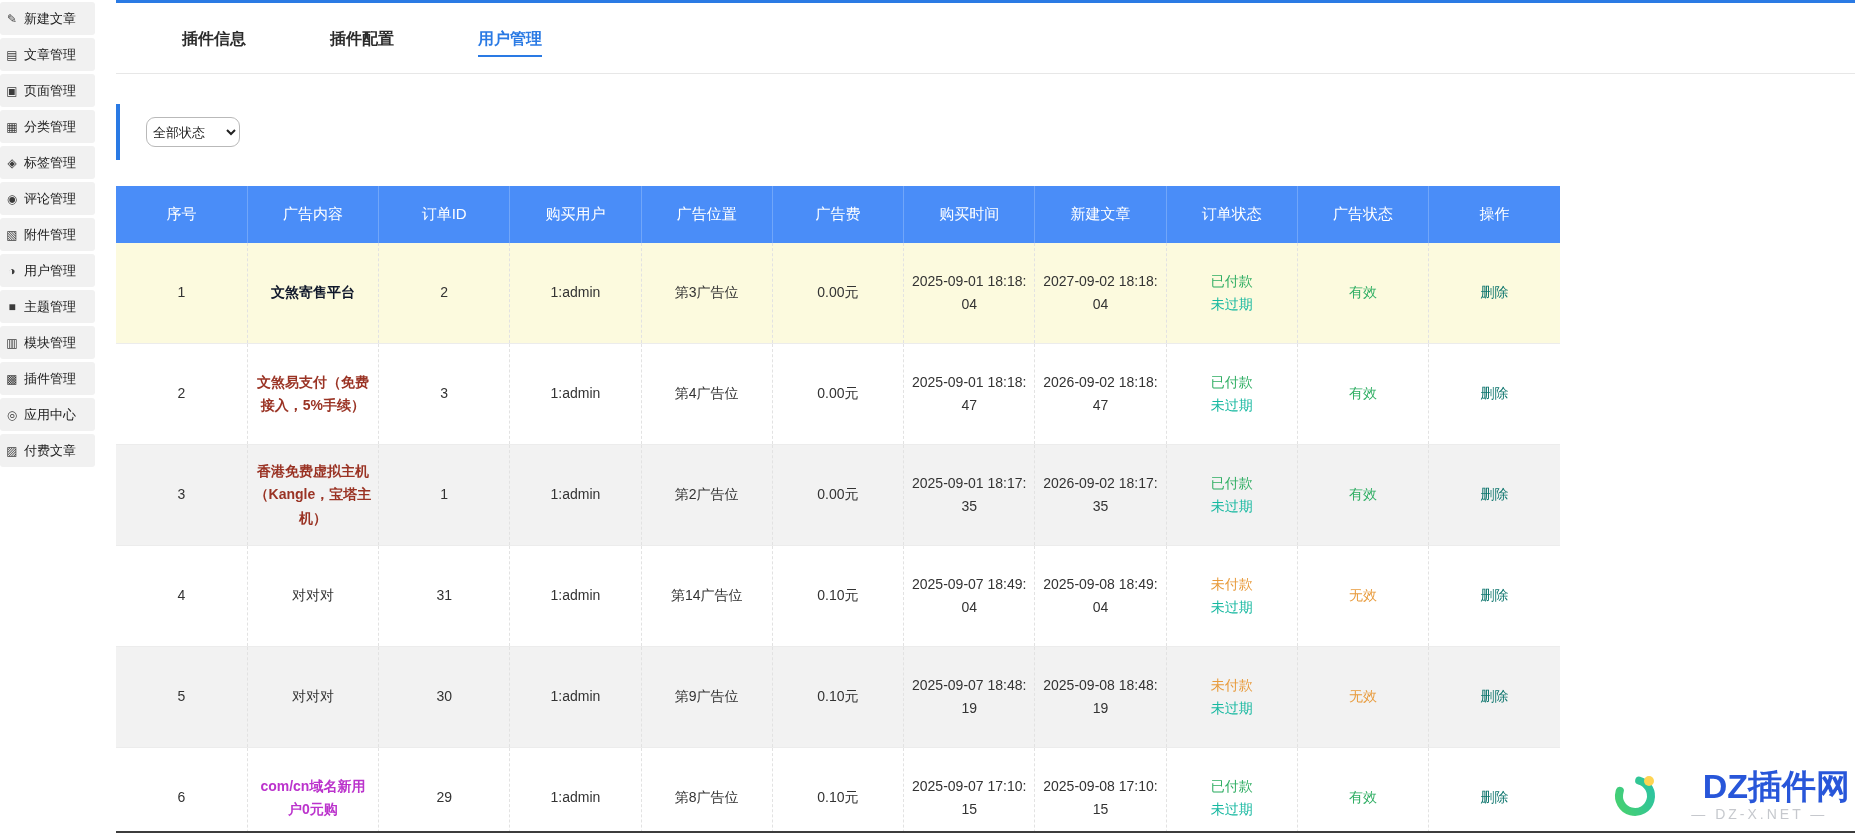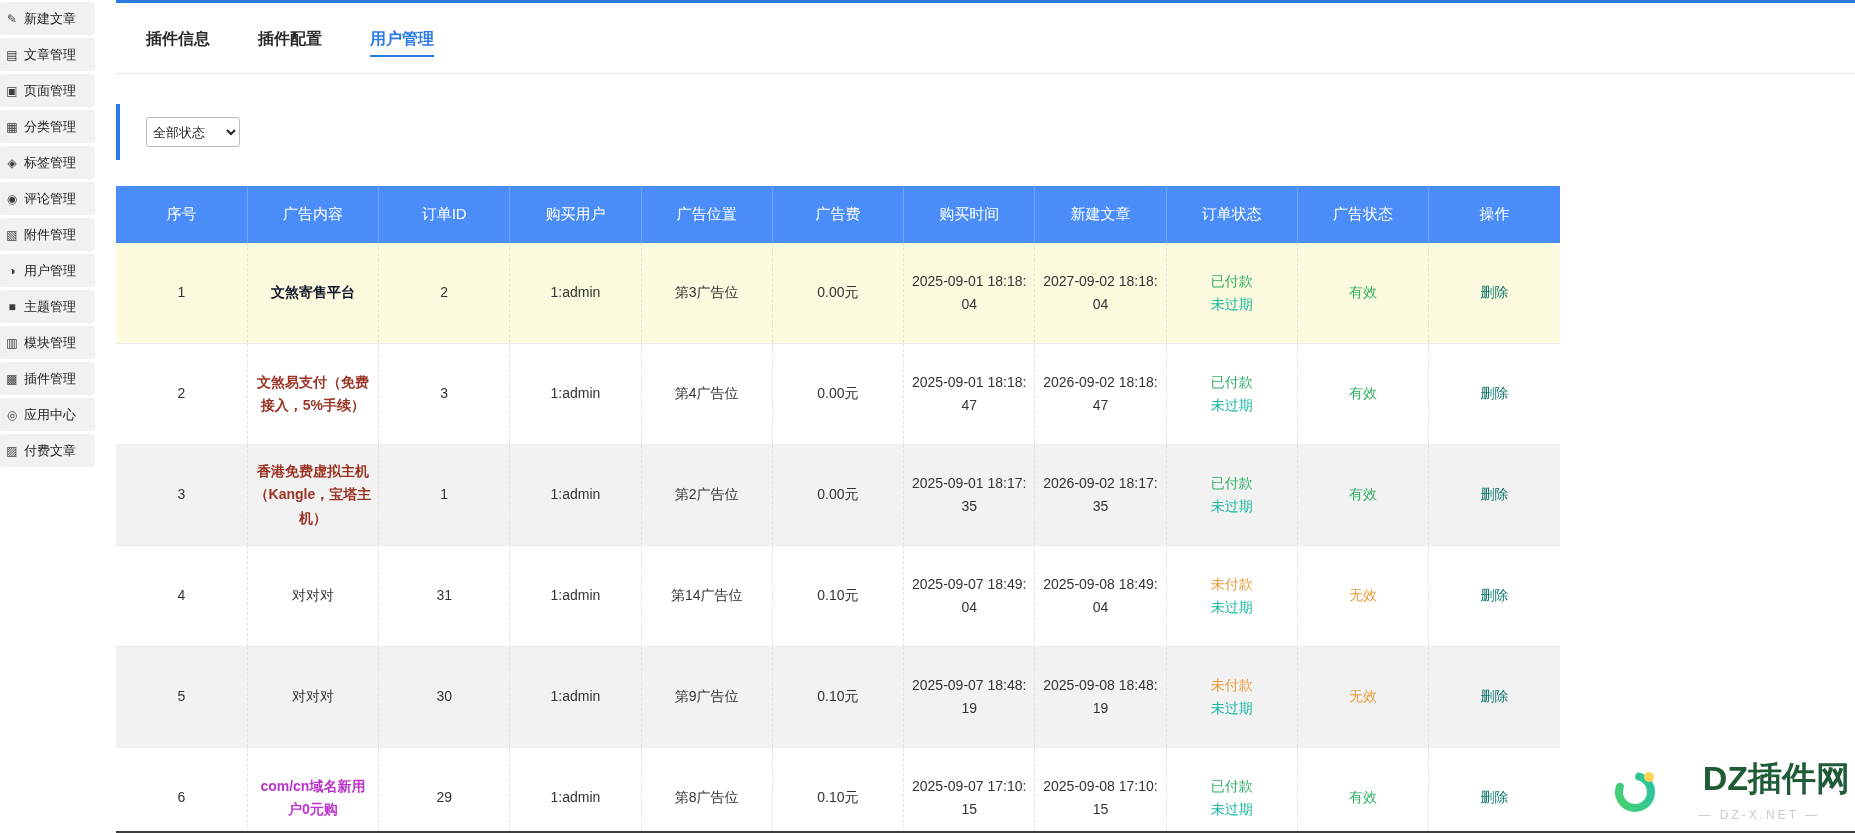--- a/index.html
+++ b/index.html
@@ -18,29 +18,29 @@
     font-size:13px;color:#1a1a1a;cursor:pointer;white-space:nowrap;
   }
   .sb-ico{font-size:12px;color:#3b3b3b;width:14px;text-align:center;flex:none;}
 
   
   .main{flex:1;margin-left:21px;border-top:3px solid var(--accent);min-height:830px;}
 
   .tabbar{display:flex;gap:48px;padding:26px 0 16px 30px;border-bottom:1px solid #e7e7e7;}
   .tab{
     font-size:16px;font-weight:bold;color:#2b2b2b;cursor:pointer;
-    padding-bottom:5px;border-bottom:2px solid transparent;
+    padding-bottom:5px;border-bottom:2px solid transparent;margin-left:36px;
   }
   .tab.active{color:var(--accent);border-bottom-color:var(--accent);}
 
   .filter{position:relative;margin-top:30px;padding:13px 0 13px 30px;}
   .accent{position:absolute;left:0;top:0;width:4px;height:100%;background:var(--accent);}
   .filter select{
     width:94px;height:30px;font-size:13px;color:#222;
-    border:1px solid #b9b9b9;border-radius:3px;background:#fff;padding:0 2px;
+    border:1px solid #b9b9b9;border-radius:9px;background:#fff;padding:0 2px;
   }
 
   
   .ad-table{border-collapse:collapse;table-layout:fixed;width:1444px;margin-top:26px;}
   .ad-table th{
     background:var(--header_bg);color:#fff;font-size:15px;font-weight:normal;
     height:55px;border-right:1px solid rgba(255,255,255,0.22);
   }
   .ad-table th:last-child{border-right:none;}
   .ad-table td{
@@ -52,22 +52,22 @@
   .ad-table td:last-child{border-right:none;}
   .row-hl td{background:var(--row_highlight);}
   .row-alt td{background:var(--row_alt);}
   .date-cell{word-break:break-all;}
   .del{color:#0f766e;cursor:pointer;text-decoration:none;}
 
   .bottom-edge{position:absolute;left:116px;right:0;bottom:0;height:2px;background:#3c3c3c;}
 
   
   .watermark{position:absolute;right:5px;bottom:11px;display:flex;align-items:center;gap:10px;opacity:.95;}
-  .wm-text{font-size:34px;font-weight:bold;color:#14532d;line-height:1;margin-left:34px;}
-  .wm-sub{font-size:12px;color:#c3c6cb;text-align:center;letter-spacing:3px;margin-top:13px;}
+  .wm-text{font-size:34px;font-weight:bold;color:#1d4ed8;line-height:1;margin-left:34px;}
+  .wm-sub{font-size:14px;color:#c3c6cb;text-align:center;letter-spacing:3px;margin-top:3px;}
   .wm-ring{fill:none;stroke:url(#wmg);stroke-width:8;stroke-linecap:round;
     stroke-dasharray:76 25;transform:rotate(-75deg);transform-origin:center;}
   .wm-dot{fill:var(--wm_yellow);}
   .stop-a{stop-color:var(--wm_green);}
   .stop-b{stop-color:var(--wm_teal);}
 </style>
 </head>
 <body>
 
 <div class="app">

